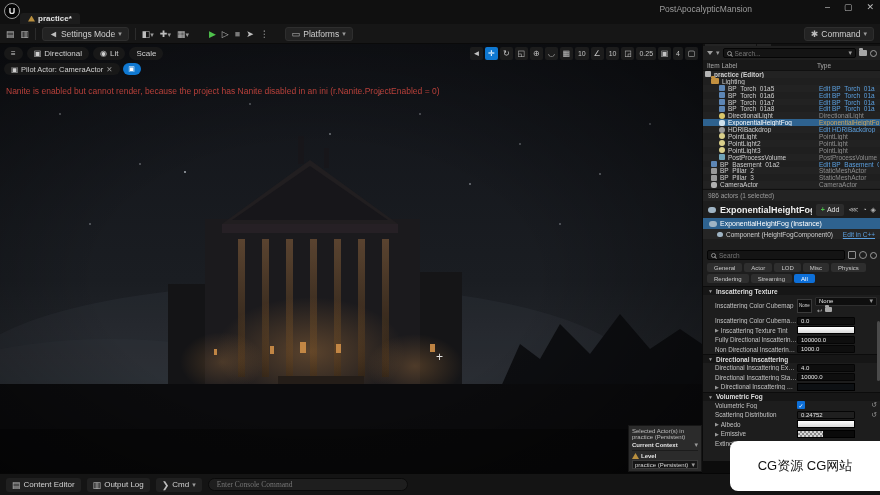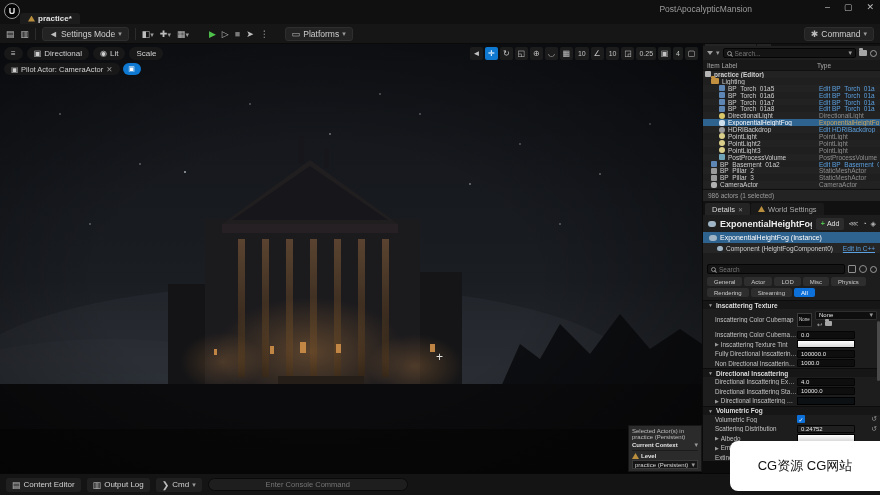--- a/index.html
+++ b/index.html
@@ -148,21 +148,21 @@
     display:flex; align-items:center; justify-content:space-between; padding:0 3px; font-size:6px; color:#e2e2e2; }
   .asset-icons { display:flex; gap:3px; padding-left:2px; font-size:6.5px; color:#b5b5b5; }
   #details-scroll { position:absolute; right:1px; top:120px; width:3px; height:60px; background:#4a4a4a; border-radius:2px; }
 
   
   #statusbar { position:absolute; bottom:0; left:0; width:880px; height:22px; background:#141414;
     border-top:1px solid #060606; display:flex; align-items:center; gap:6px; padding:0 6px; z-index:5; }
   .sbtn { display:flex; align-items:center; gap:3px; height:14px; padding:0 6px; background:#202020;
     border-radius:3px; font-size:8px; color:#d2d2d2; }
   #console-input { width:200px; height:13px; background:#1e1e1e; border:1px solid #0a0a0a; border-radius:7px;
-    color:#8a8a8a; font-size:7.5px; padding:0 8px; font-family:Liberation Sans, sans-serif; outline:none;text-align:center; }
+    color:#8a8a8a; font-size:7.5px; padding:0 8px; font-family:Liberation Serif, serif; outline:none; }
   #sb-right { margin-left:auto; display:flex; align-items:center; gap:8px; font-size:13px; color:#a9a9a9;justify-content:center; }
   .dot-ico { width:7px; height:7px; border-radius:50%; border:1px solid #9a9a9a; }
 
   
   #watermark { position:absolute; right:0; bottom:4px; width:150px; height:50px; background:#fff;
     border-radius:8px 0 0 8px; z-index:9; display:flex; flex-direction:column; align-items:center;
     justify-content:center; color:#111; }
   #wm-title { font-size:26px; letter-spacing:1px; font-family:"DejaVu Sans",sans-serif; }
   #wm-sub { font-size:13px; margin-top:0px; }
 </style>
@@ -325,20 +325,21 @@
     <div class="vp-pill" id="pilot-pill">
       <span>▣</span>
       <span>Pilot Actor: CameraActor</span>
       <span style="color:#9a9a9a">✕</span>
     </div>
     <div id="pilot-cam-toggle">
       <span>▣</span>
     </div>
   </div>
 
+  <div id="vp-warning">Nanite is enabled but cannot render, because the project has Nanite disabled in an ini (r.Nanite.ProjectEnabled = 0)</div>
   <div id="crosshair">+</div>
 
   <div id="ctx-popup">
     <div>Selected Actor(s) in</div>
     <div>practice (Persistent)</div>
     <div id="ctx-row">
       <span class="bold">Current Context</span>
       <span class="caret">▾</span>
     </div>
     <div id="ctx-level">
@@ -466,30 +467,20 @@
       <div class="orow ind1">
         <span class="oi" style="background:#8f8f8f;border-radius:50%"></span>
         <span class="olbl">GroupActor_0</span>
         <span class="otype">GroupActor</span>
       </div>
     </div>
     <div id="outliner-footer">986 actors (1 selected)</div>
   </div>
 
   <div id="details">
-    <div class="panel-tabs">
-      <div class="ptab">
-        <span>Details</span>
-        <span class="x">✕</span>
-      </div>
-      <div class="ptab" style="background:#1a1a1a;color:#a8a8a8">
-        <span class="lvl-ico"></span>
-        <span>World Settings</span>
-      </div>
-    </div>
     <div id="details-header">
       <span class="fog-ico"></span>
       <span id="details-title">ExponentialHeightFog</span>
       <div id="add-btn">
         <span class="plus">+</span>
         <span>Add</span>
       </div>
       <span class="hdr-ico">⋘</span>
       <span class="hdr-ico">◔</span>
       <span class="hdr-ico">◈</span>

